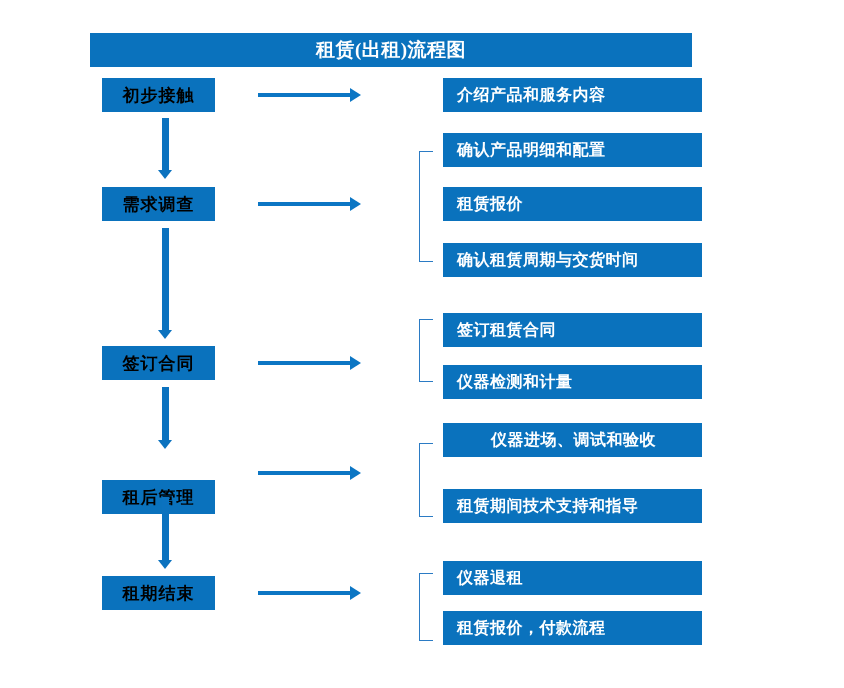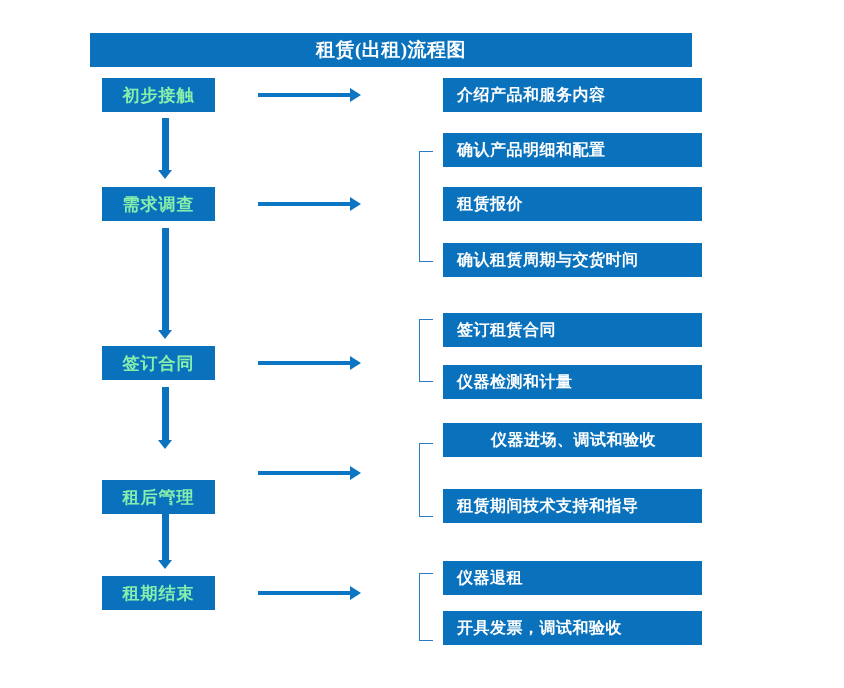--- a/index.html
+++ b/index.html
@@ -36,21 +36,21 @@
     margin-top: 20px;
   }
 
   
   .stage-box {
     position: absolute;
     left: 102px;
     width: 113px;
     height: 34px;
     background: #0a72bd;
-    color: #86efac;
+    color: #000000;
     display: flex;
     align-items: center;
     justify-content: center;
     font-size: 17px;
     font-weight: bold;
     letter-spacing: 1px;
   }
 
   
   .detail-box {
@@ -209,15 +209,15 @@
   <div class="detail-box" style="top:313px;">签订租赁合同</div>
 
   <div class="detail-box" style="top:365px;">仪器检测和计量</div>
 
   <div class="detail-box" style="top:423px;padding-left:48px;">仪器进场、调试和验收</div>
 
   <div class="detail-box" style="top:561px;">仪器退租</div>
 
   <div class="detail-box" style="top:489px;">租赁期间技术支持和指导</div>
 
-  <div class="detail-box" style="top:611px;">开具发票，调试和验收</div>
+  <div class="detail-box" style="top:611px;">租赁报价，付款流程</div>
 
 </div>
 
 </body></html>

